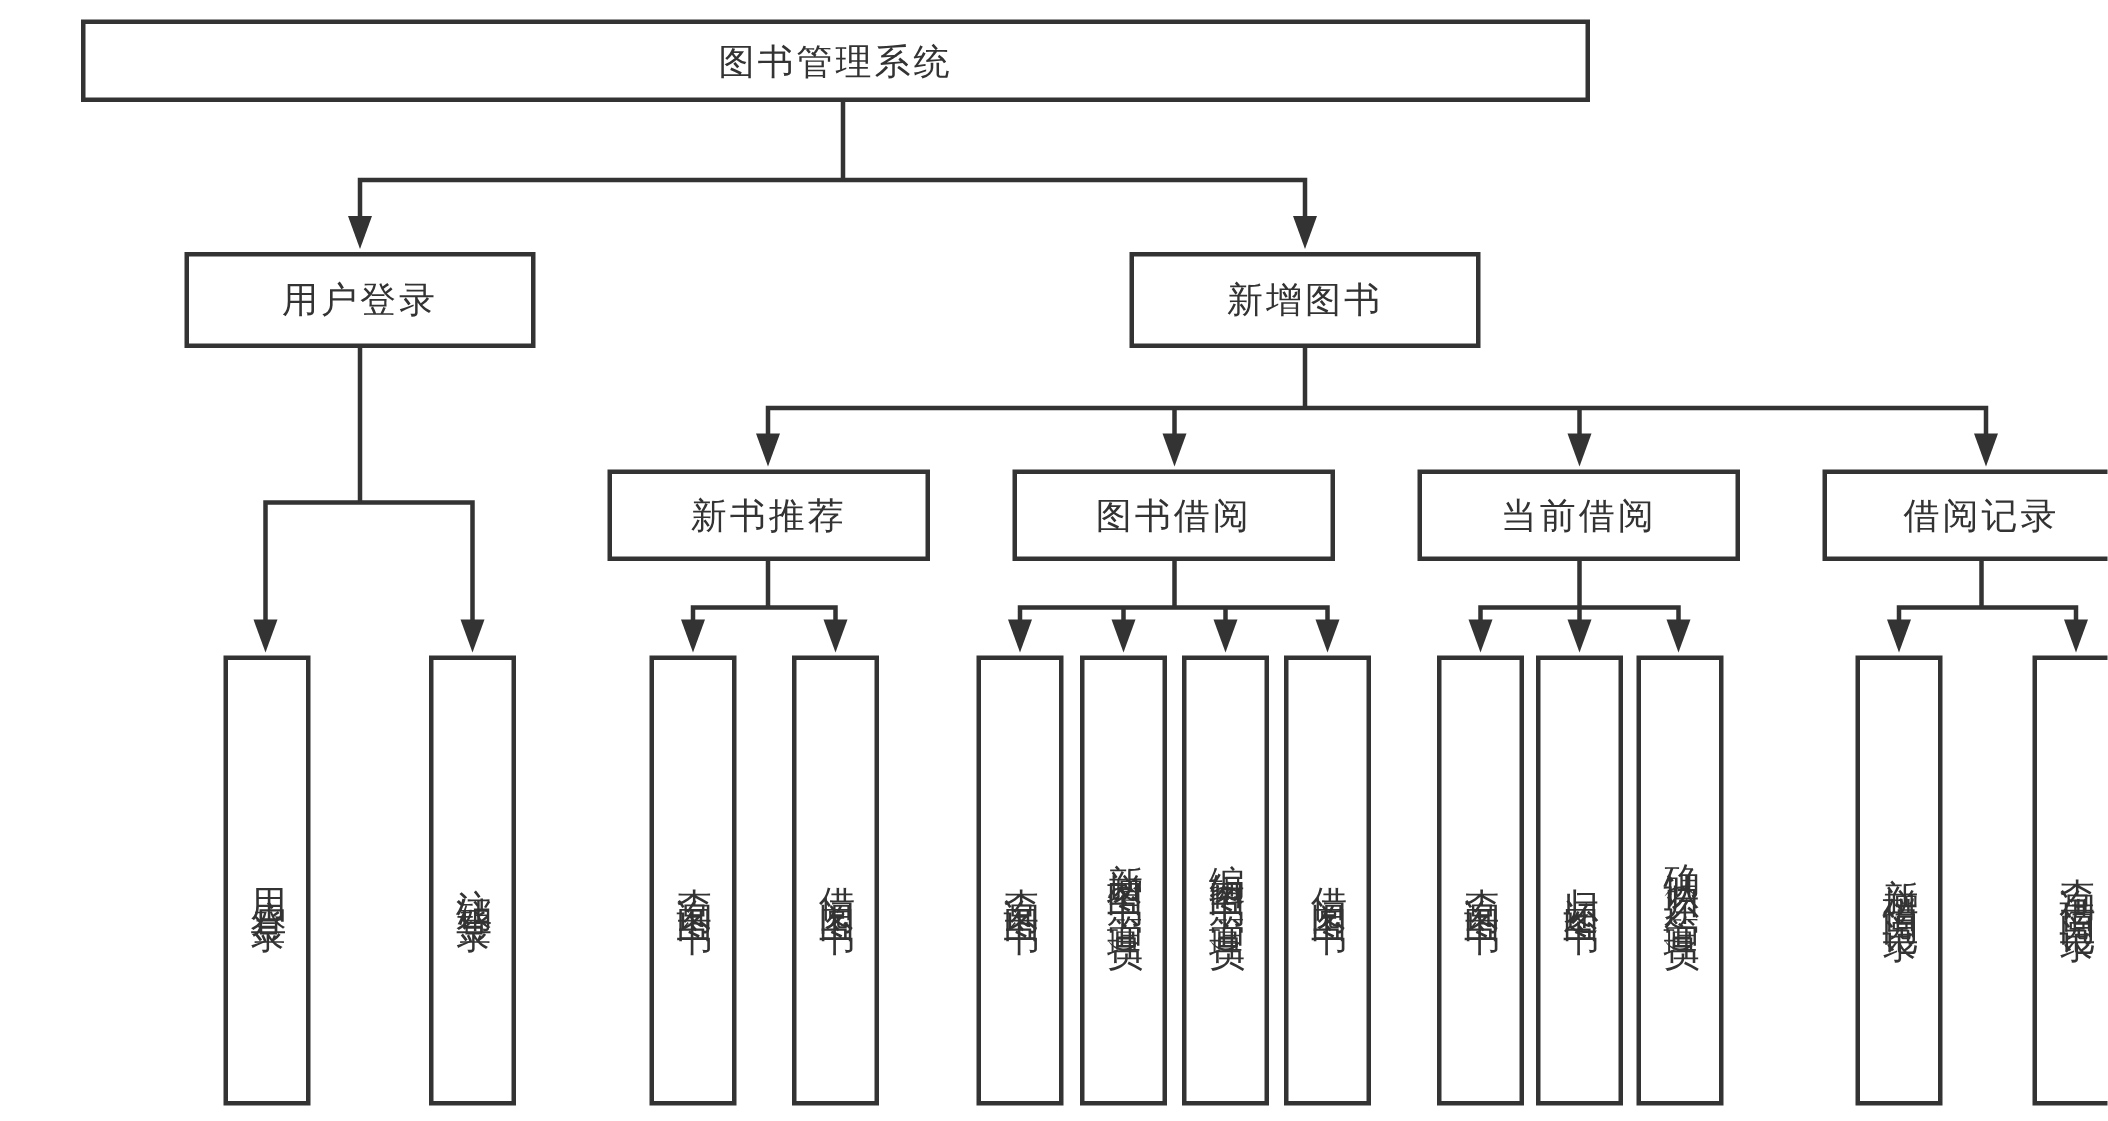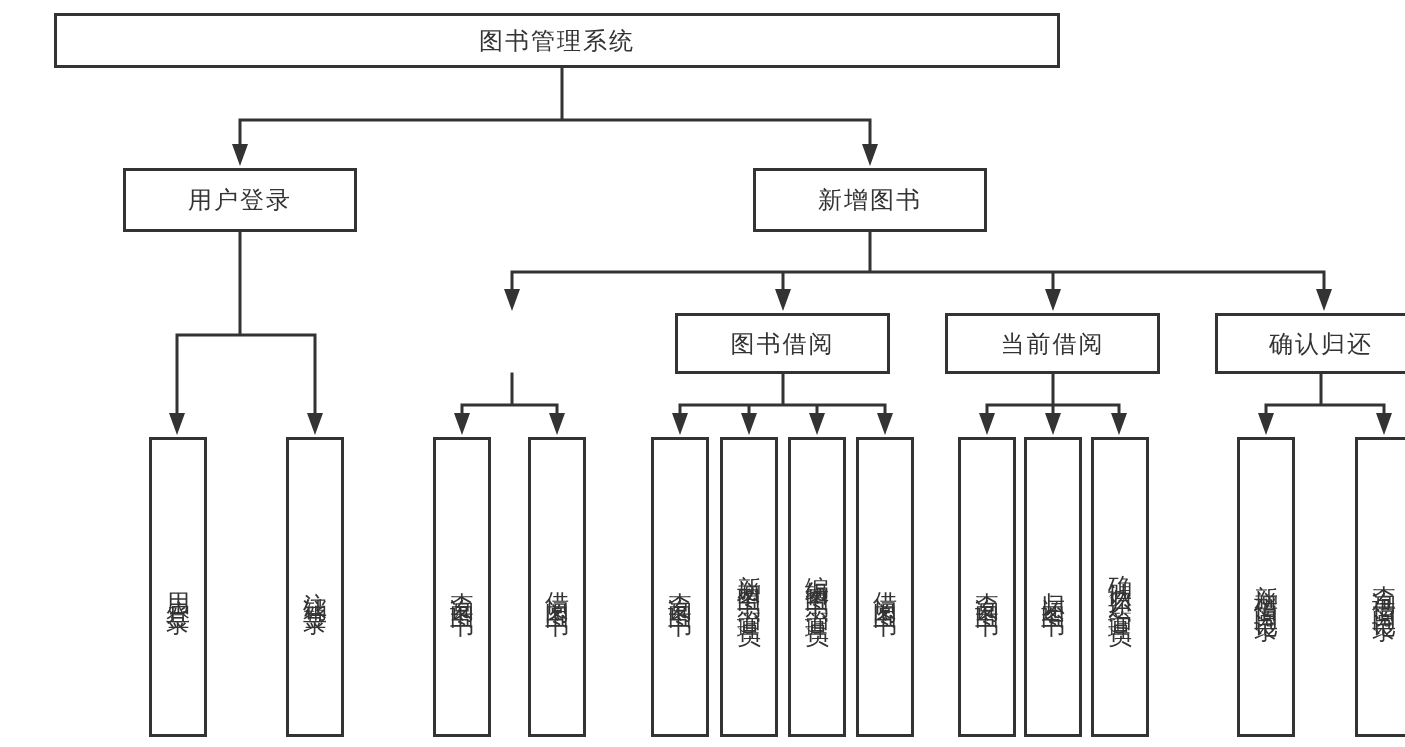--- a/index.html
+++ b/index.html
@@ -76,28 +76,31 @@
     <span class="lbl">图书管理系统</span>
   </div>
 
   <div class="box hbox" style="left:81px;top:168px;width:234px;height:64px;">
     <span class="lbl">用户登录</span>
   </div>
   <div class="box hbox" style="left:711px;top:168px;width:234px;height:64px;">
     <span class="lbl">新增图书</span>
   </div>
 
+  <div class="box hbox" style="left:363px;top:313px;width:215px;height:61px;">
+    <span class="lbl">新书推荐</span>
+  </div>
   <div class="box hbox" style="left:633px;top:313px;width:215px;height:61px;font-family:Liberation Mono, monospace;">
     <span class="lbl">图书借阅</span>
   </div>
   <div class="box hbox" style="left:903px;top:313px;width:215px;height:61px;">
     <span class="lbl">当前借阅</span>
   </div>
   <div class="box hbox" style="left:1173px;top:313px;width:212px;height:61px;">
-    <span class="lbl">确认归还</span>
+    <span class="lbl">借阅记录</span>
   </div>
 
   <div class="box vbox" style="left:107px;top:437px;width:58px;height:300px;">
     <span class="lbl">用户登录</span>
   </div>
   <div class="box vbox" style="left:244px;top:437px;width:58px;height:300px;">
     <span class="lbl">注销登录</span>
   </div>
 
   <div class="box vbox" style="left:391px;top:437px;width:58px;height:300px;">

